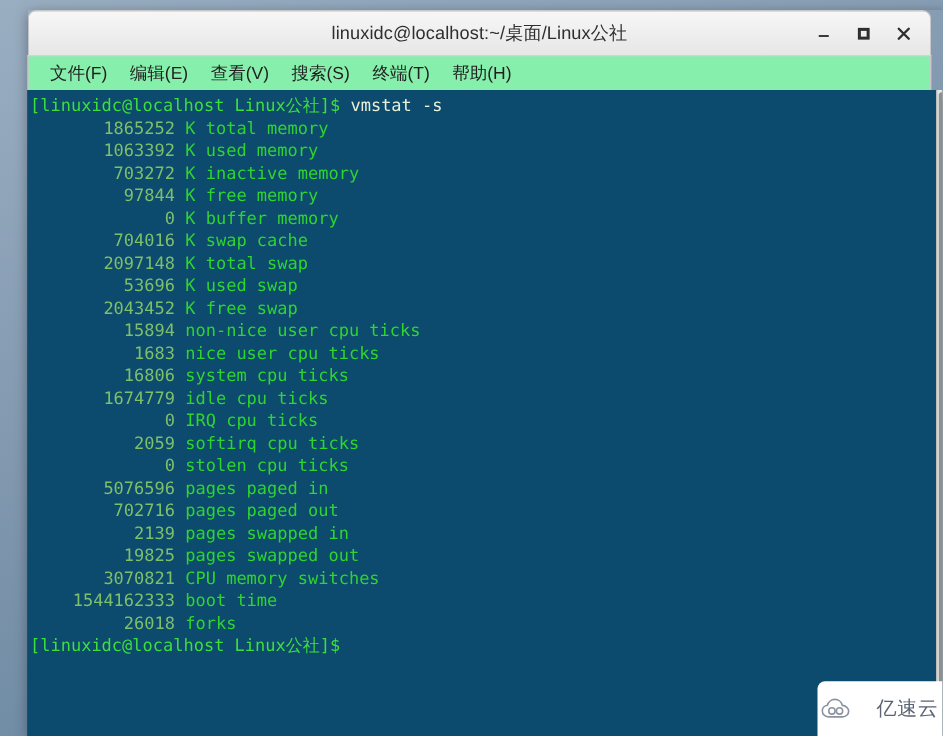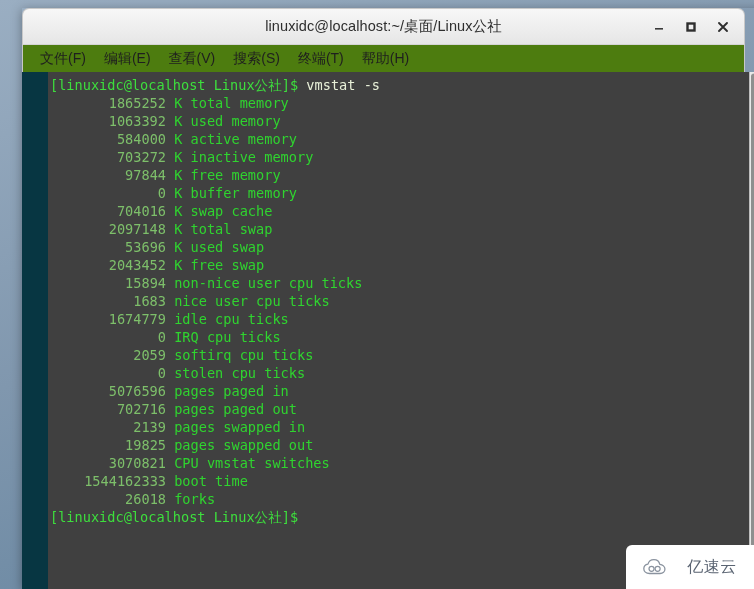--- a/index.html
+++ b/index.html
@@ -76,21 +76,21 @@
     line-height: 1;
     cursor: default;
     border-radius: 3px;
   }
   .wbtn svg { display: block; }
 
   
   .menubar {
     flex: 0 0 28px;
     height: 28px;
-    background: #4d7c0f;
+    background: #86efac;
     border-left: 1px solid #c8c8c8;
     border-right: 1px solid #c8c8c8;
     border-top: 1px solid #d4d4d4;
     box-sizing: border-box;
     display: flex;
     align-items: center;
     padding-left: 8px;
     width: 723px;
   }
   .menu-item {
@@ -104,29 +104,28 @@
   
   .terminal-wrap {
     flex: 1 1 auto;
     display: flex;
     position: relative;
     background: #073642;
     min-height: 0;
   }
   .terminal {
     flex: 1 1 auto;
-    background: #404040;
+    background: #0c4a6e;
     padding: 4px 0 0 2px;
     font-family: "DejaVu Sans Mono", "Liberation Mono", monospace;
     font-size: 13.6px;
     line-height: 18px;
     overflow: hidden;
     box-sizing: border-box;
     position: relative;
-    margin-left: 26px;
   }
   .tline {
     white-space: pre;
     height: 18px;
   }
   .num {
     color: #7dbf6a;
     display: inline-block;
     width: 116px;
     text-align: right;
@@ -162,21 +161,21 @@
     height: 7px;
     background: #c4c4c4;
     border-radius: 2px;
   }
 
   
   .watermark {
     position: absolute;
     right: 0px;
     bottom: 0px;
-    width: 128px;
+    width: 100px;
     height: 44px;
     background: #ffffff;
     border-top-left-radius: 6px;
     display: flex;
     align-items: center;
     justify-content: center;
     gap: 18px;
   }
   .wm-text {
     font-size: 16px;
@@ -221,39 +220,39 @@
     <div class="menu-item">搜索(S)</div>
     <div class="menu-item">终端(T)</div>
     <div class="menu-item">帮助(H)</div>
   </div>
 
   <div class="terminal-wrap">
     <div class="terminal" id="terminal-output">
         <div class="tline"><span class="prompt">[linuxidc@localhost Linux公社]$</span><span class="cmd"> vmstat -s</span></div>
         <div class="tline"><span class="num">1865252</span><span class="lbl"> K total memory</span></div>
         <div class="tline"><span class="num">1063392</span><span class="lbl"> K used memory</span></div>
-        <div class="tline"><span class="num">584000</span><span class="lbl"> K active memory</span></div>
         <div class="tline"><span class="num">703272</span><span class="lbl"> K inactive memory</span></div>
         <div class="tline"><span class="num">97844</span><span class="lbl"> K free memory</span></div>
         <div class="tline"><span class="num">0</span><span class="lbl"> K buffer memory</span></div>
         <div class="tline"><span class="num">704016</span><span class="lbl"> K swap cache</span></div>
         <div class="tline"><span class="num">2097148</span><span class="lbl"> K total swap</span></div>
         <div class="tline"><span class="num">53696</span><span class="lbl"> K used swap</span></div>
         <div class="tline"><span class="num">2043452</span><span class="lbl"> K free swap</span></div>
         <div class="tline"><span class="num">15894</span><span class="lbl"> non-nice user cpu ticks</span></div>
         <div class="tline"><span class="num">1683</span><span class="lbl"> nice user cpu ticks</span></div>
+        <div class="tline"><span class="num">16806</span><span class="lbl"> system cpu ticks</span></div>
         <div class="tline"><span class="num">1674779</span><span class="lbl"> idle cpu ticks</span></div>
         <div class="tline"><span class="num">0</span><span class="lbl"> IRQ cpu ticks</span></div>
         <div class="tline"><span class="num">2059</span><span class="lbl"> softirq cpu ticks</span></div>
         <div class="tline"><span class="num">0</span><span class="lbl"> stolen cpu ticks</span></div>
         <div class="tline"><span class="num">5076596</span><span class="lbl"> pages paged in</span></div>
         <div class="tline"><span class="num">702716</span><span class="lbl"> pages paged out</span></div>
         <div class="tline"><span class="num">2139</span><span class="lbl"> pages swapped in</span></div>
         <div class="tline"><span class="num">19825</span><span class="lbl"> pages swapped out</span></div>
-        <div class="tline"><span class="num">3070821</span><span class="lbl"> CPU vmstat switches</span></div>
+        <div class="tline"><span class="num">3070821</span><span class="lbl"> CPU memory switches</span></div>
         <div class="tline"><span class="num">1544162333</span><span class="lbl"> boot time</span></div>
         <div class="tline"><span class="num">26018</span><span class="lbl"> forks</span></div>
         <div class="tline"><span class="prompt">[linuxidc@localhost Linux公社]$</span></div>
       </div>
     <div class="scrollbar">
       <div class="scroll-cap"></div>
       <div class="scroll-thumb"></div>
     </div>
   </div>
 </div>

